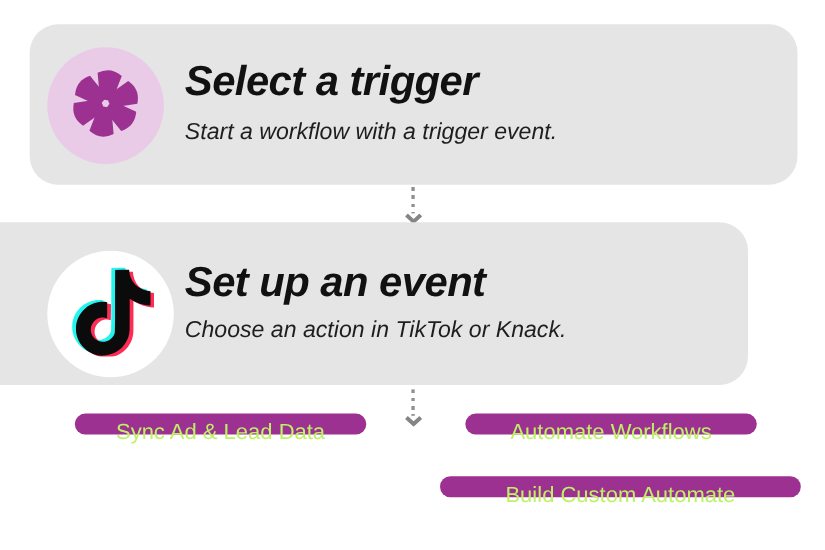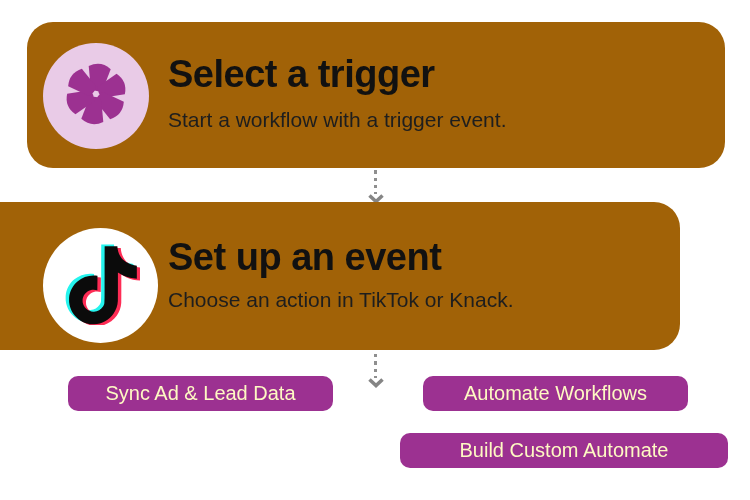--- a/index.html
+++ b/index.html
@@ -1,21 +1,21 @@
 <!DOCTYPE html>
 <html><head>
 <meta charset="utf-8">
 <style>
   html,body{margin:0;padding:0;background:#fff;}
   .canvas{
     position:relative;width:750px;height:500px;background:#ffffff;
     overflow:hidden;font-family:"Liberation Sans", sans-serif;
   }
   .card{
-    position:absolute;background:#a16207;border-radius:26px;
+    position:absolute;background:#e5e5e5;border-radius:26px;font-style:italic;
   }
   .card-trigger{left:27px;top:22px;width:698px;height:146px;}
   .card-action{left:-30px;top:202px;width:710px;height:148px;}
   .icon-badge{
     position:absolute;border-radius:50%;display:flex;align-items:center;justify-content:center;
   }
   .badge-asterisk{left:16px;top:21px;width:106px;height:106px;background:#e9cbe7;}
   .badge-tiktok{left:73px;top:26px;width:115px;height:115px;background:#ffffff;}
   .step-title{
     position:absolute;font-size:38px;font-weight:700;color:#111111;
@@ -32,22 +32,22 @@
   .arrow-dots{
     position:absolute;left:374px;width:3px;
     background:repeating-linear-gradient(to bottom,#8f8f8f 0 3.5px,transparent 3.5px 7.5px);
   }
   .dots-1{top:170px;height:24px;}
   .dots-2{top:354px;height:24px;}
   .arrow-head{position:absolute;left:367px;width:18px;height:10px;}
   .head-1{top:194px;}
   .head-2{top:378px;}
   .pill-button{
-    position:absolute;height:35px;background:#9c3191;border-radius:10px;border:none;
-    color:#fef9c3;font-size:20px;font-weight:400;line-height:35px;text-align:center;
+    position:absolute;height:19px;background:#9c3191;border-radius:10px;border:none;
+    color:#bef264;font-size:20px;font-weight:400;line-height:35px;text-align:center;
     font-family:"Liberation Sans", sans-serif;display:block;padding:0;cursor:pointer;
   }
   .btn-1{left:68px;top:376px;width:265px;}
   .btn-2{left:423px;top:376px;width:265px;}
   .btn-3{left:26px;top:433px;width:331px;}
   .btn-4{left:400px;top:433px;width:328px;}
 </style>
 </head>
 <body>
 

